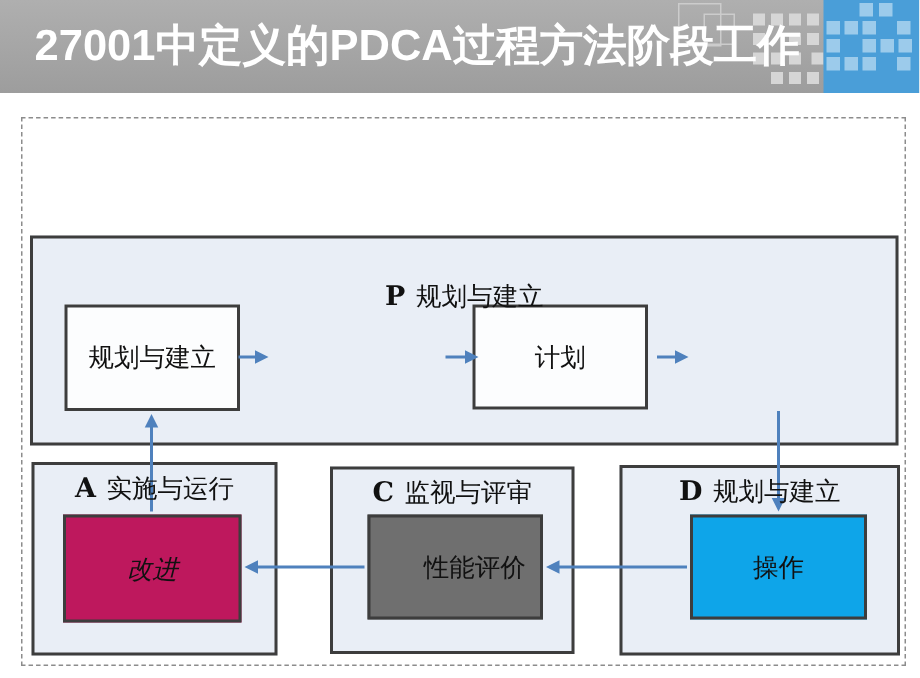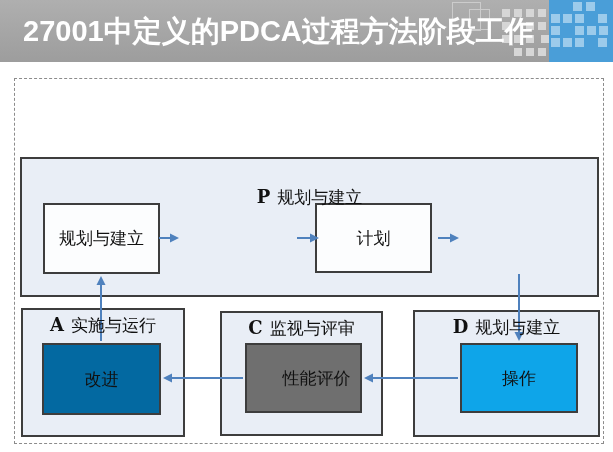--- a/index.html
+++ b/index.html
@@ -101,21 +101,21 @@
     </div>
   </section>
   <div class="node step step1">规划与建立</div>
   <div class="node step step3">计划</div>
 
   <section class="box a-box">
     <div class="box-label sec-label">
       <b>A</b><span>实施与运行</span>
     </div>
   </section>
-  <div class="node inner-a" style="background: #0369a1;">改进</div>
+  <div class="node inner-a" style="background: #be185d; font-style: italic;">改进</div>
 
   <section class="box c-box">
     <div class="box-label sec-label">
       <b>C</b><span>监视与评审</span>
     </div>
   </section>
   <div class="node inner-c" style="background: rgb(111, 111, 111); padding-left: 26px;">性能评价</div>
 
   <section class="box d-box">
     <div class="box-label sec-label">

